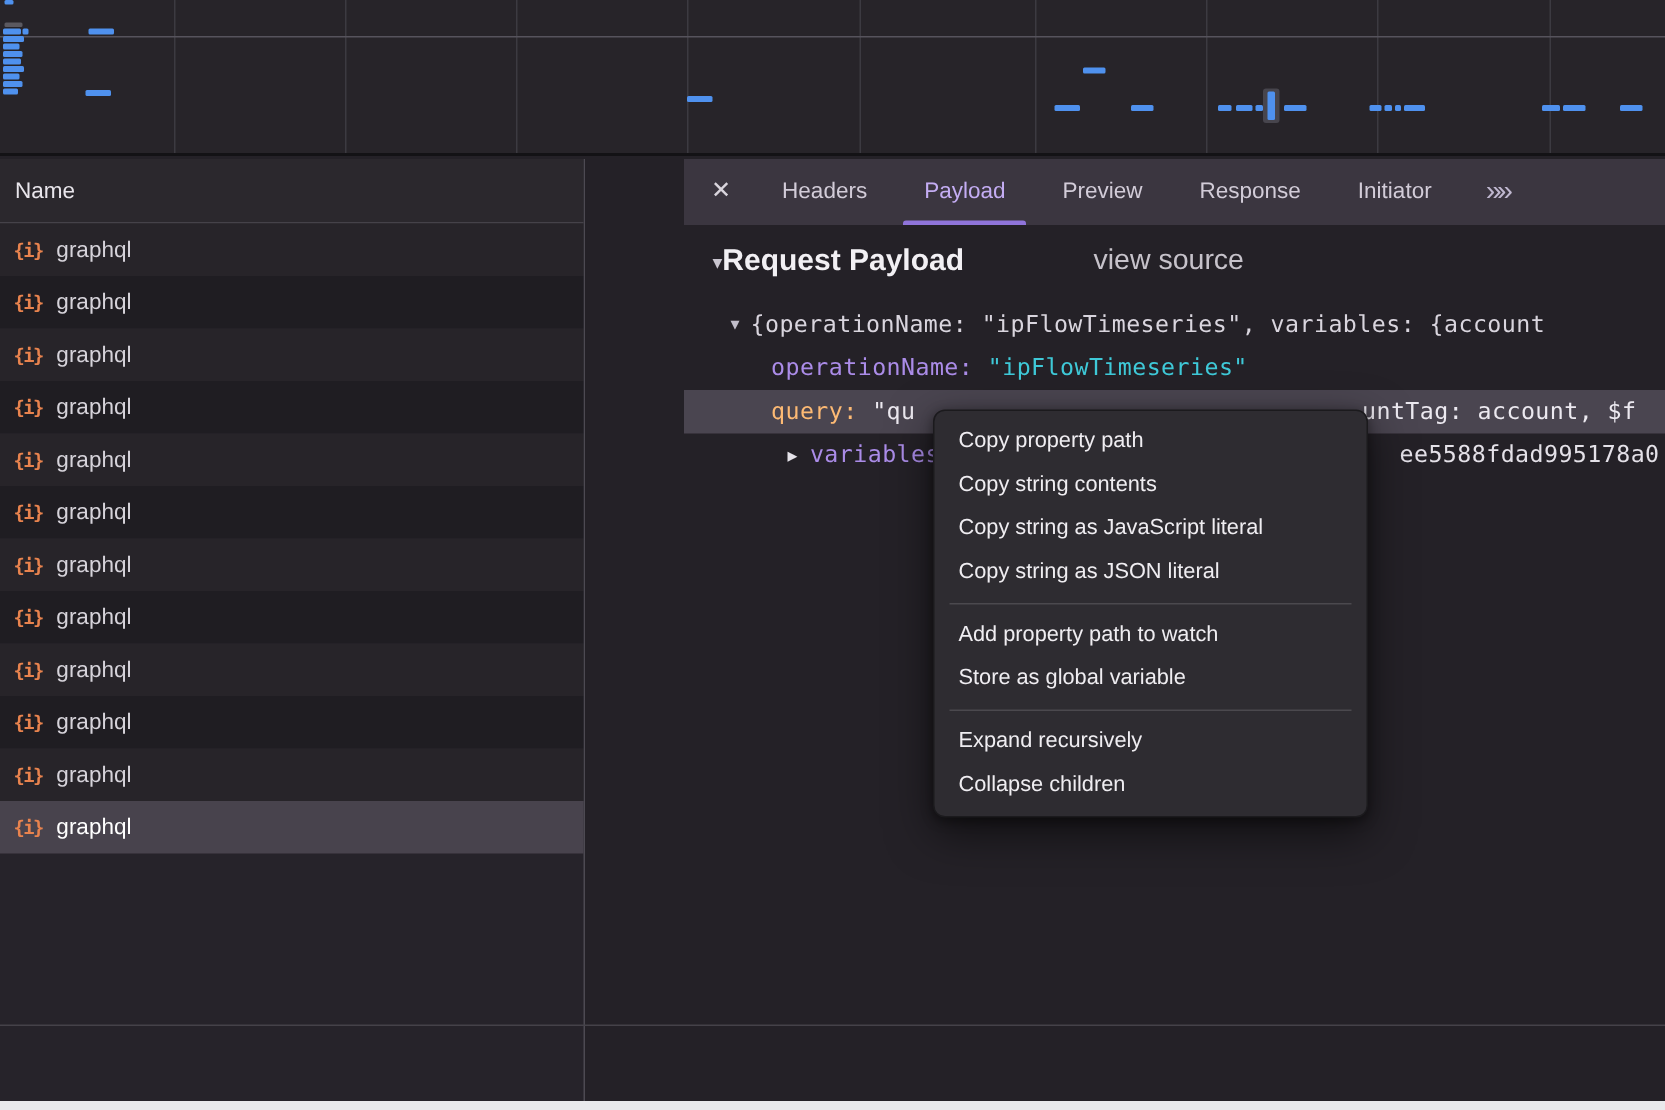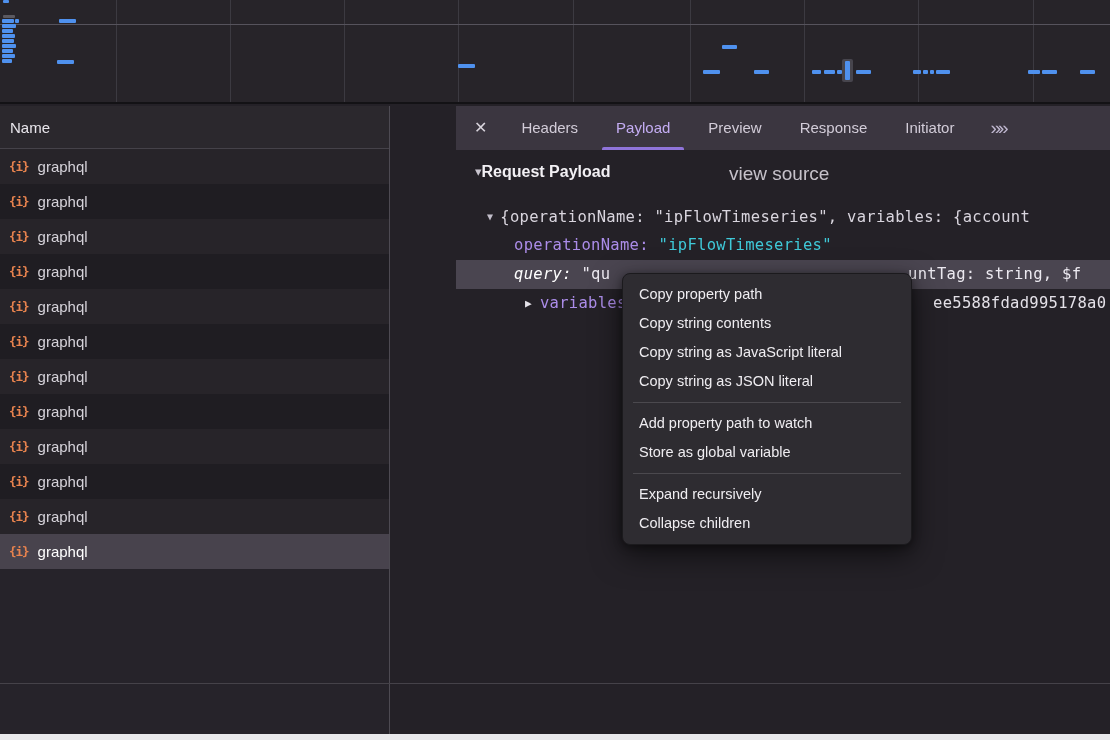--- a/index.html
+++ b/index.html
@@ -43,34 +43,34 @@
   .tab { position:relative; font-size:15px; color:#d2ccd8; line-height:44px; cursor:default; white-space:nowrap; }
   .tab.active { color:#c4adf3; }
   .tab.active .tab-underline { position:absolute; left:-14px; right:-14px; bottom:0;
     height:3px; background:#8f74da; border-radius:2px 2px 0 0; }
   #tab-overflow { margin-left:36px; color:#c0b8d0; font-size:19px; line-height:44px;
     letter-spacing:-3px; cursor:default; }
 
   #payload-content { position:absolute; left:0; right:0; top:44px; bottom:0; overflow:hidden; }
   #section-row { position:absolute; top:13px; left:19px; white-space:nowrap; }
   #section-caret { color:#c9c5cf; font-size:13px; vertical-align:1px; }
-  #section-title { color:#f2f0f4; font-size:16px; font-weight:bold; }
+  #section-title { color:#f2f0f4; font-size:20px; font-weight:bold; }
   #view-source { position:absolute; left:254px; top:0; color:#c6c2ca; font-size:19px; cursor:default; }
 
   .tree-line { position:absolute; left:0; right:0; height:29px; line-height:29px;
     font-family:"DejaVu Sans Mono", monospace; font-size:15.5px; letter-spacing:.3px;
     white-space:nowrap; overflow:hidden; }
   #tree-line1 { top:52px; padding-left:31px; color:#d9d5de; }
   #tree-line2 { top:81px; padding-left:58px; }
   #tree-line3 { top:110px; padding-left:58px; background:#4a4550; }
   #tree-line4 { top:139px; padding-left:44px;margin-left:25px; }
   .caret-sm { font-size:10px; color:#c2beca; vertical-align:2px; margin-right:7px; }
   .caret-sm4 { font-size:11px; color:#e6e3ea; vertical-align:1px; margin-right:8px; }
   .key { color:#ab8ce8; }
-  .key-selected { color:#ffffff;font-style:italic; }
+  .key-selected { color:#fdba74; }
   .str-val { color:#3fc9d8; }
   .plain-val { color:#ece9f0; }
   .right-frag { position:absolute; left:452px; top:0; }
   .right-frag4 { color:#e4e1e8; }
 
   
   #footer-divider { position:absolute; left:0; top:683px; width:1110px; height:1px;
     background:#454249; z-index:3; }
   #bottom-edge { position:absolute; left:0; bottom:0; width:1110px; height:6px;
     background:#e9e9ec; z-index:4; }
@@ -213,21 +213,21 @@
       </div>
 
       <div id="tree-line2" class="tree-line">
         <span class="key">operationName:</span>
         <span class="str-val">"ipFlowTimeseries"</span>
       </div>
 
       <div id="tree-line3" class="tree-line">
         <span class="key-selected">query:</span>
         <span class="plain-val">"qu</span>
-        <span class="right-frag plain-val">untTag: string, $f</span>
+        <span class="right-frag plain-val">untTag: account, $f</span>
       </div>
 
       <div id="tree-line4" class="tree-line">
         <span class="caret-sm4">▶</span><span class="key">variables</span>
         <span class="right-frag right-frag4">ee5588fdad995178a0</span>
       </div>
     </div>
   </div>
 
   <div id="footer-divider"></div>

